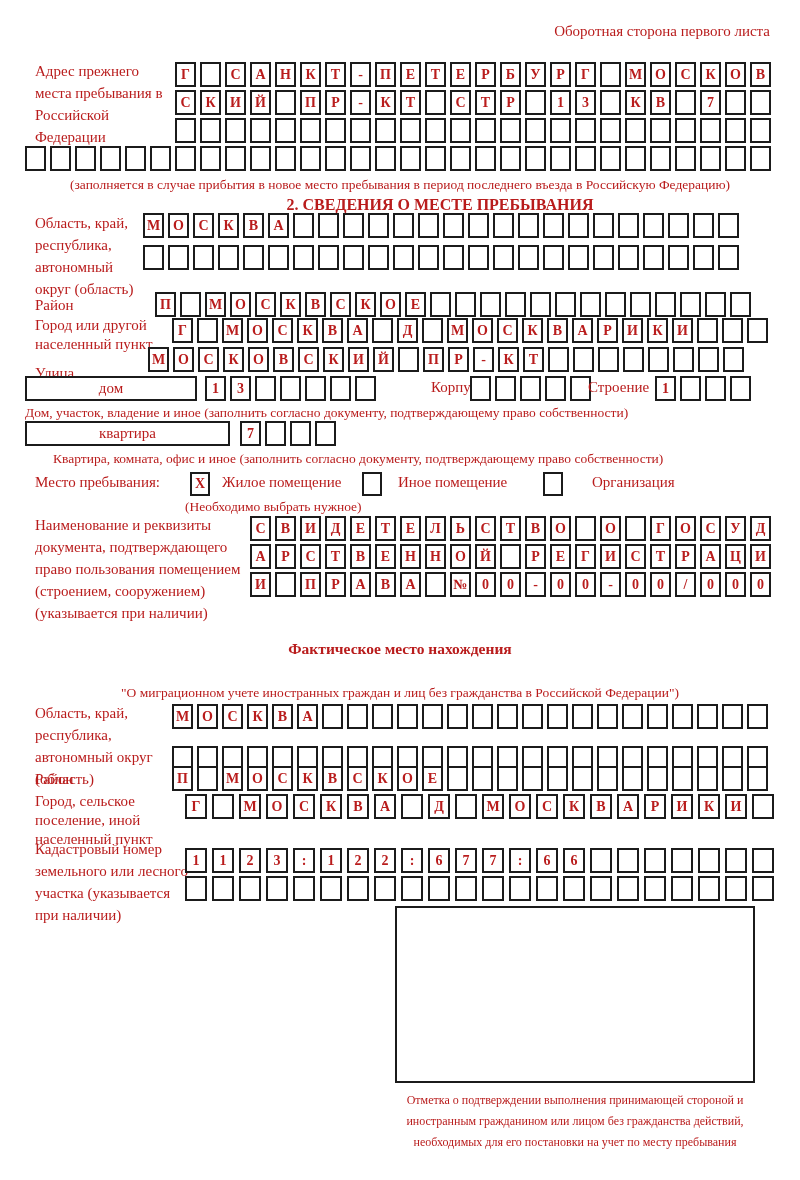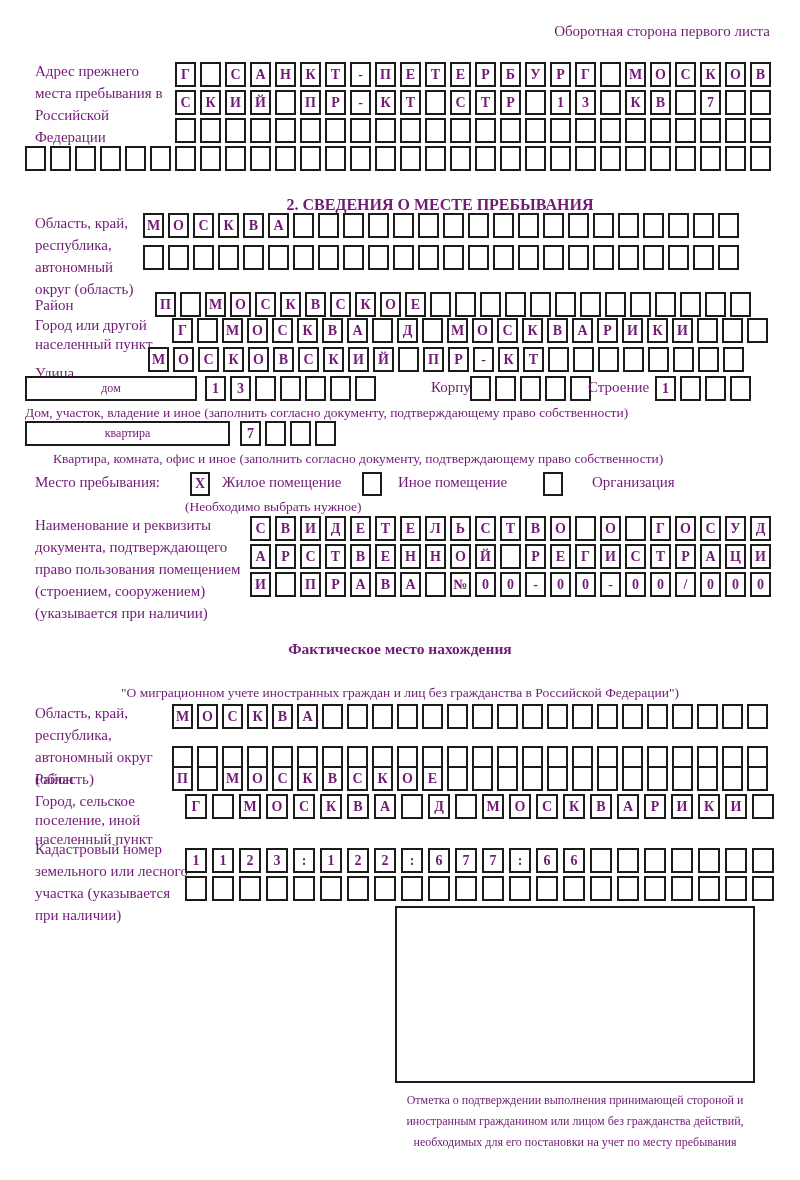--- a/index.html
+++ b/index.html
@@ -1,31 +1,31 @@
 <!DOCTYPE html>
 <html lang="ru"><head>
 <meta charset="utf-8">
 <style>
   html,body{margin:0;padding:0;background:#fff;}
   .page{position:relative;width:800px;height:1180px;background:#ffffff;
-        font-family:"Liberation Serif", serif;color:#701a75;overflow:hidden;}
+        font-family:"Liberation Serif", serif;color:#b91c1c;overflow:hidden;}
   .abs{position:absolute;}
   .label{font-size:15px;line-height:22px;}
   .label.tight{line-height:19px;}
   .note{font-size:13.5px;line-height:18px;}
   .center{text-align:center;width:800px;left:0;}
   .hdr{font-weight:bold;font-size:16px;}
   .hdr2{font-weight:bold;font-size:15.5px;}
   .cellrow{position:absolute;display:flex;white-space:nowrap;}
   .cell{width:21px;height:25px;border:2px solid #1b1b1b;box-sizing:border-box;
         margin-right:4px;display:flex;align-items:center;justify-content:center;
         font-size:14px;font-weight:bold;background:#fff;flex:0 0 auto;}
   .wide .cell{width:22px;margin-right:5px;}
   .box-field{border:2px solid #1b1b1b;box-sizing:border-box;height:25px;
-        display:flex;align-items:center;justify-content:center;font-size:12px;background:#fff;}
+        display:flex;align-items:center;justify-content:center;font-size:15px;background:#fff;}
   .checkbox{width:20px;height:24px;border:2px solid #1b1b1b;box-sizing:border-box;
         display:flex;align-items:center;justify-content:center;
         font-size:14px;font-weight:bold;background:#fff;}
   .stamp-box{border:2px solid #1b1b1b;box-sizing:border-box;background:#fff;}
   .opt-label{font-size:15px;}
 </style>
 </head>
 <body>
 
 <div class="page">
@@ -136,20 +136,21 @@
       <span class="cell"></span>
       <span class="cell"></span>
       <span class="cell"></span>
       <span class="cell"></span>
       <span class="cell"></span>
       <span class="cell"></span>
       <span class="cell"></span>
       <span class="cell"></span>
       <span class="cell"></span>
     </div>
+  <div class="abs note center" style="top:176px;">(заполняется в случае прибытия в новое место пребывания в период последнего въезда в Российскую Федерацию)</div>
 
   <div class="abs hdr center" style="top:196px;padding-left:40px;">2. СВЕДЕНИЯ О МЕСТЕ ПРЕБЫВАНИЯ</div>
 
   <div class="abs label" style="left:35px;top:212px;width:112px;">Область, край, республика, автономный округ (область)</div>
   <div class="cellrow" style="left:143px;top:213px;">
       <span class="cell">М</span>
       <span class="cell">О</span>
       <span class="cell">С</span>
       <span class="cell">К</span>
       <span class="cell">В</span>

